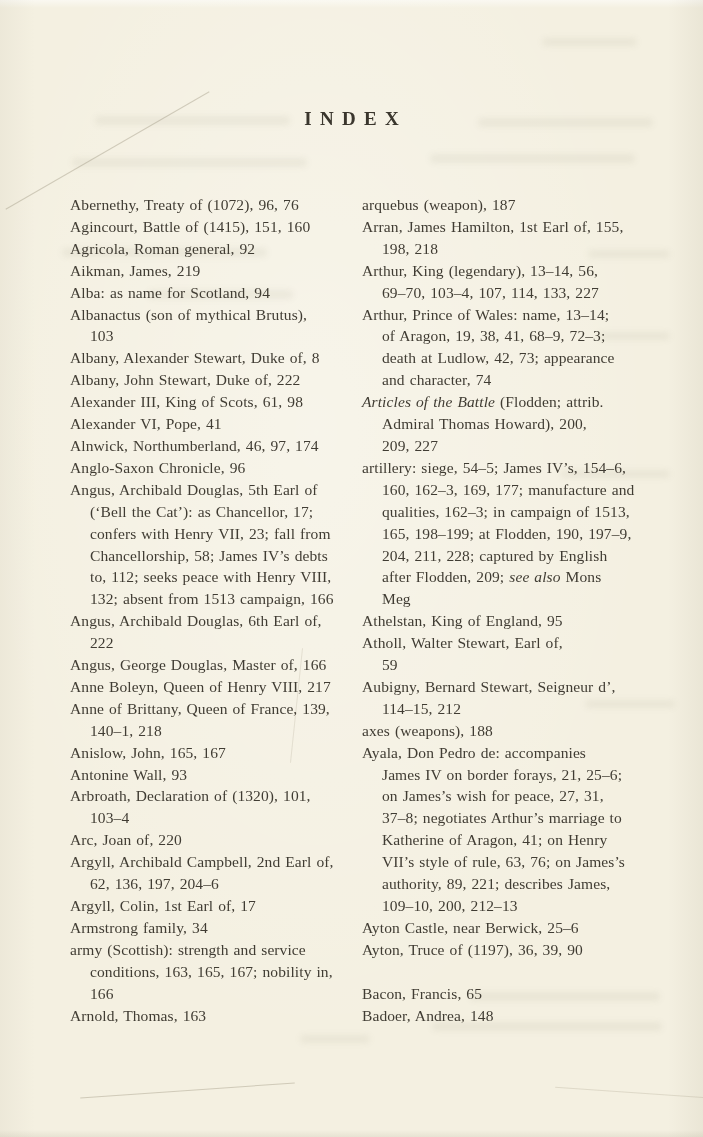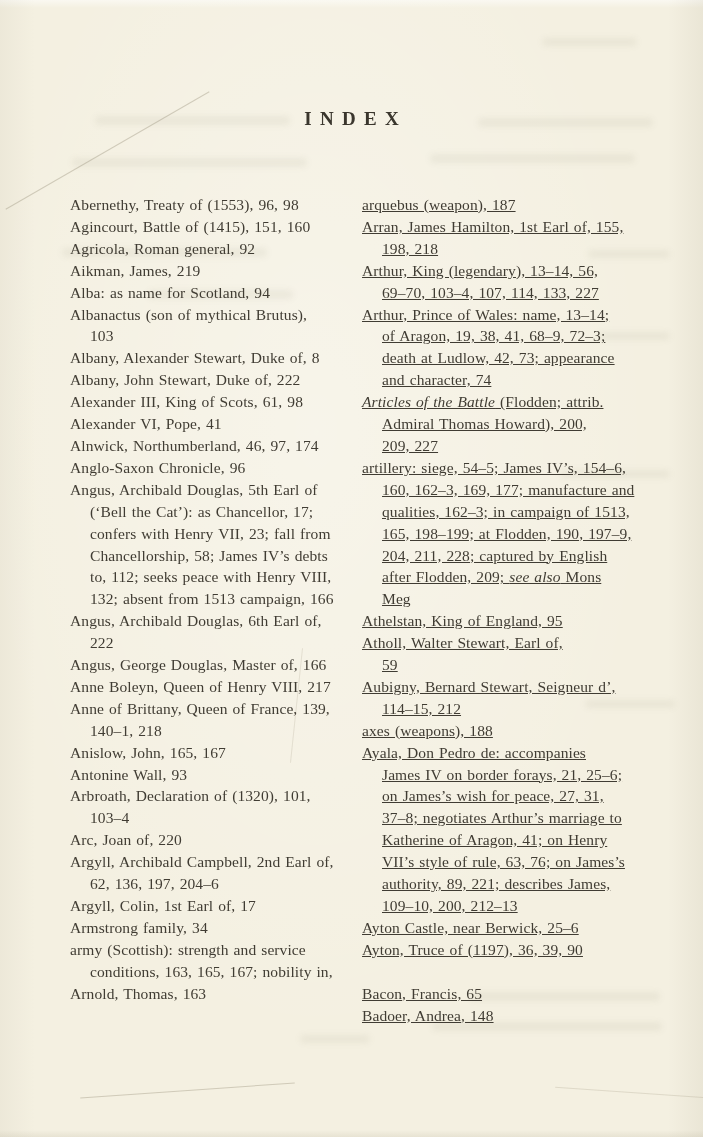--- a/index.html
+++ b/index.html
@@ -36,21 +36,21 @@
   }
   .col {
     position: absolute;
     top: 194px;
     font-size: 15.5px;
     line-height: 21.9px;
     word-spacing: 1px;
     letter-spacing: 0.1px;
   }
   .col-left  { left: 70px;  width: 302px; }
-  .col-right { left: 362px; width: 326px; text-decoration: underline; }
+  .col-right { left: 362px; width: 326px; }
   .line { min-height: 21.9px; white-space: nowrap; }
   .line.cont { padding-left: 20px; }
   .line i { font-style: italic; }
   
   .ghost {
     position: absolute;
     background: #8d8a70;
     opacity: 0.10;
     filter: blur(3px);
     border-radius: 4px;
@@ -85,21 +85,21 @@
 
   <div class="crease" style="left:-10px; top:150px; width:235px; height:1px; transform: rotate(-30deg);"></div>
   <div class="crease" style="left:80px; top:1090px; width:215px; height:1px; transform: rotate(-4deg);"></div>
   <div class="crease" style="left:555px; top:1092px; width:150px; height:1px; transform: rotate(4deg); opacity:.6;"></div>
   <div class="crease" style="left:296px; top:648px; width:1px; height:115px; transform: rotate(6deg); opacity:.5;"></div>
 
   <div class="page-title">INDEX</div>
 
   <div>
     <div class="col col-left" id="col-left">
-        <div class="line"><span>Abernethy, Treaty of (1553), 96, 98</span></div>
+        <div class="line"><span>Abernethy, Treaty of (1072), 96, 76</span></div>
         <div class="line"><span>Agincourt, Battle of (1415), 151, 160</span></div>
         <div class="line"><span>Agricola, Roman general, 92</span></div>
         <div class="line"><span>Aikman, James, 219</span></div>
         <div class="line"><span>Alba: as name for Scotland, 94</span></div>
         <div class="line"><span>Albanactus (son of mythical Brutus),</span></div>
         <div class="line cont"><span>103</span></div>
         <div class="line"><span>Albany, Alexander Stewart, Duke of, 8</span></div>
         <div class="line"><span>Albany, John Stewart, Duke of, 222</span></div>
         <div class="line"><span>Alexander III, King of Scots, 61, 98</span></div>
         <div class="line"><span>Alexander VI, Pope, 41</span></div>
@@ -121,20 +121,21 @@
         <div class="line"><span>Antonine Wall, 93</span></div>
         <div class="line"><span>Arbroath, Declaration of (1320), 101,</span></div>
         <div class="line cont"><span>103–4</span></div>
         <div class="line"><span>Arc, Joan of, 220</span></div>
         <div class="line"><span>Argyll, Archibald Campbell, 2nd Earl of,</span></div>
         <div class="line cont"><span>62, 136, 197, 204–6</span></div>
         <div class="line"><span>Argyll, Colin, 1st Earl of, 17</span></div>
         <div class="line"><span>Armstrong family, 34</span></div>
         <div class="line"><span>army (Scottish): strength and service</span></div>
         <div class="line cont"><span>conditions, 163, 165, 167; nobility in,</span></div>
+        <div class="line cont"><span>166</span></div>
         <div class="line"><span>Arnold, Thomas, 163</span></div>
       </div>
     <div class="col col-right" id="col-right">
         <div class="line"><span>arquebus (weapon), 187</span></div>
         <div class="line"><span>Arran, James Hamilton, 1st Earl of, 155,</span></div>
         <div class="line cont"><span>198, 218</span></div>
         <div class="line"><span>Arthur, King (legendary), 13–14, 56,</span></div>
         <div class="line cont"><span>69–70, 103–4, 107, 114, 133, 227</span></div>
         <div class="line"><span>Arthur, Prince of Wales: name, 13–14;</span></div>
         <div class="line cont"><span>of Aragon, 19, 38, 41, 68–9, 72–3;</span></div>

